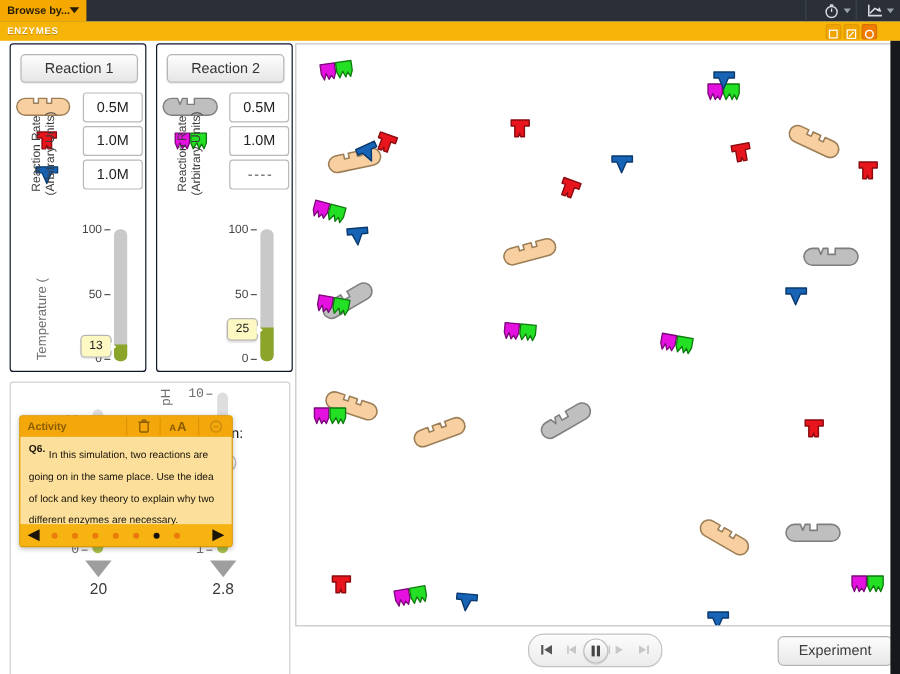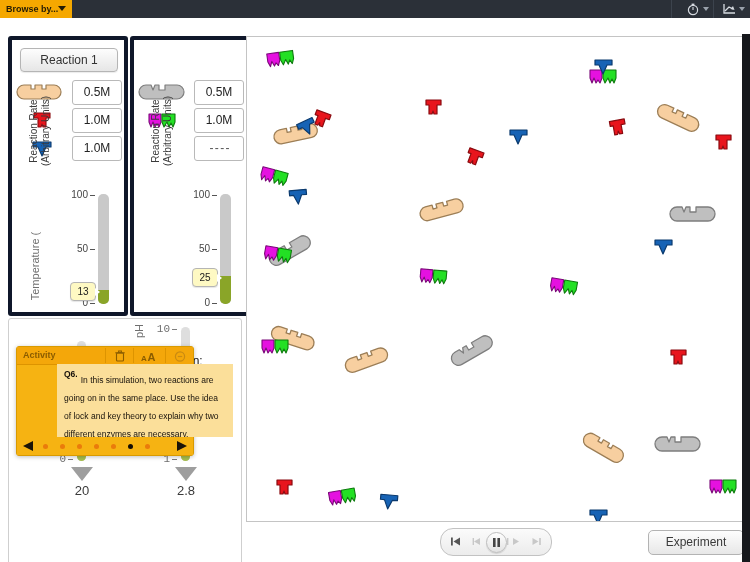--- a/index.html
+++ b/index.html
@@ -29,21 +29,21 @@
   .titlebar{position:absolute;left:0;top:18px;width:750px;height:16px;background:#f5b406;}
   .titlebar .label{position:absolute;left:6px;top:3px;font-size:8px;font-weight:bold;
     letter-spacing:.6px;color:#fff;text-shadow:0 1px 0 rgba(150,95,0,.5);}
   .tb-btn{position:absolute;top:2px;width:11px;height:11px;border-radius:2px;
     background:#f0a400;border:1px solid #e09a00;cursor:pointer;}
   .tb-btn.red{background:#ef7c00;border-color:#d96f00;}
 
   
   .left-panel{position:absolute;left:8px;top:36px;width:232px;height:520px;}
   .reaction-box{position:absolute;top:0;width:112px;height:272px;
-    background:#fff;border:4px solid #0f172a;border-radius:3px;}
+    background:#fff;border:1px solid #0f172a;border-radius:3px;}
   .rx1{left:0;}
   .rx2{left:122px;}
 
   .rx-title{
     position:absolute;left:8px;top:8px;width:96px;height:22px;border-radius:4px;
     background:linear-gradient(#fdfdfd,#e6e6e6);border:1px solid #b5b5b5;
     font-size:12px;color:#333;text-align:center;line-height:22px;cursor:pointer;
     box-shadow:0 1px 1px rgba(0,0,0,.08);
   }
   .row{position:absolute;left:0;width:112px;height:28px;}
@@ -103,21 +103,21 @@
   
   .activity{position:absolute;left:8px;top:310px;width:176px;height:108px;
     background:#f6b312;border:1px solid #d99a00;border-radius:3px;
     box-shadow:0 1px 4px rgba(0,0,0,.25);z-index:40;}
   .act-head{position:absolute;left:0;top:0;width:176px;height:17px;background:#f4a70a;
     border-bottom:1px solid #dd9400;}
   .act-title{position:absolute;left:6px;top:3px;font-size:9px;color:#8a5c00;font-weight:bold;}
   .act-hsep{position:absolute;top:1px;width:1px;height:15px;background:#dd9400;}
   .act-icon{position:absolute;top:2px;width:14px;height:13px;cursor:pointer;}
   .act-body{position:absolute;left:0;top:17px;width:176px;height:73px;background:#fbdf9a;
-    padding:5px 7px;box-sizing:border-box;margin-left:40px;}
+    padding:5px 7px;box-sizing:border-box;}
   .act-q{font-size:8.5px;color:#17110a;font-weight:bold;float:left;margin-right:3px;line-height:11.5px;}
   .act-text{font-size:8.5px;color:#17110a;line-height:11.5px;}
   .act-foot{position:absolute;left:0;bottom:0;width:176px;height:18px;background:#f6b312;}
   .act-arrow{position:absolute;top:4px;width:0;height:0;cursor:pointer;}
   .act-arrow.left{left:6px;border-top:5px solid transparent;border-bottom:5px solid transparent;border-right:10px solid #1b1408;}
   .act-arrow.right{right:6px;border-top:5px solid transparent;border-bottom:5px solid transparent;border-left:10px solid #1b1408;}
   .act-dot{position:absolute;top:7px;width:5px;height:5px;border-radius:50%;background:#ea7b0b;cursor:pointer;}
   .act-dot.on{background:#140e04;}
 
   
@@ -159,20 +159,39 @@
     <div class="topbar-icon" style="left:721px;">
       <svg viewBox="0 0 16 14" width="16" height="14">
         <polyline points="3,2 3,11 14,11" fill="none" stroke="#d6dae0" stroke-width="1.3"></polyline>
         <polyline points="4,9 8,5 12,7" fill="none" stroke="#d6dae0" stroke-width="1.3"></polyline>
         <polygon points="12,4 13.5,8 9.5,7" fill="#d6dae0"></polygon>
       </svg>
     </div>
     <div class="topbar-caret" style="left:739px;"></div>
   </div>
 
+  <div class="titlebar">
+    <div class="label">ENZYMES</div>
+    <div class="tb-btn" style="left:688px;">
+      <svg viewBox="0 0 11 11" width="11" height="11">
+          <rect x="2.2" y="2.2" width="6.4" height="6.4" fill="none" stroke="#fff" stroke-width="1"></rect>
+        </svg>
+    </div>
+    <div class="tb-btn" style="left:703px;">
+      <svg viewBox="0 0 11 11" width="11" height="11">
+          <rect x="2" y="2" width="7" height="7" fill="none" stroke="#fff" stroke-width="1"></rect>
+          <line x1="3.5" y1="7.5" x2="7.5" y2="3.5" stroke="#fff" stroke-width="1"></line>
+        </svg>
+    </div>
+    <div class="tb-btn red" style="left:718px;">
+      <svg viewBox="0 0 11 11" width="11" height="11">
+          <circle cx="5.5" cy="5.5" r="3.2" fill="none" stroke="#fff" stroke-width="1.2"></circle>
+        </svg>
+    </div>
+  </div>
 
   <div class="left-panel">
 
     <div class="reaction-box rx1">
       <div class="rx-title">Reaction 1</div>
 
       <div class="row" style="top:38px;">
         <div class="glyph">
           <svg viewBox="0 0 56 28" width="56" height="28">
             <path d="M10 7 h7 v4 h4 v-4 h7 v4 h4 v-4 h8 a7 7 0 0 1 0 14 h-30 a7 7 0 0 1 0 -14 z" fill="#f7cfa0" stroke="#9c7e56" stroke-width="1.2" stroke-linejoin="round"></path>
@@ -208,20 +227,21 @@
           <div class="gauge-fill" id="g1fill" style="height: 14px; background: rgb(138, 165, 40);"></div>
         </div>
         <div class="gauge-tick" style="top:-1px;"><span>100</span><i></i></div>
         <div class="gauge-tick" style="top:53px;"><span>50</span><i></i></div>
         <div class="gauge-tick" style="top:107px;"><span>0</span><i></i></div>
         <div class="gauge-bubble" id="g1bub" style="left: 58px; top: 92px;">13</div>
       </div>
     </div>
 
     <div class="reaction-box rx2">
+      <div class="rx-title">Reaction 2</div>
 
       <div class="row" style="top:38px;">
         <div class="glyph">
           <svg viewBox="0 0 56 28" width="56" height="28">
             <path d="M10 7 h5 l2 5 2 -5 h4 v5 h6 v-5 h12 a7 7 0 0 1 0 14 h-31 a7 7 0 0 1 0 -14 z" fill="#bfbfbf" stroke="#7e7e7e" stroke-width="1.2" stroke-linejoin="round"></path>
           </svg>
         </div>
         <div class="val-box">0.5M</div>
       </div>
 

